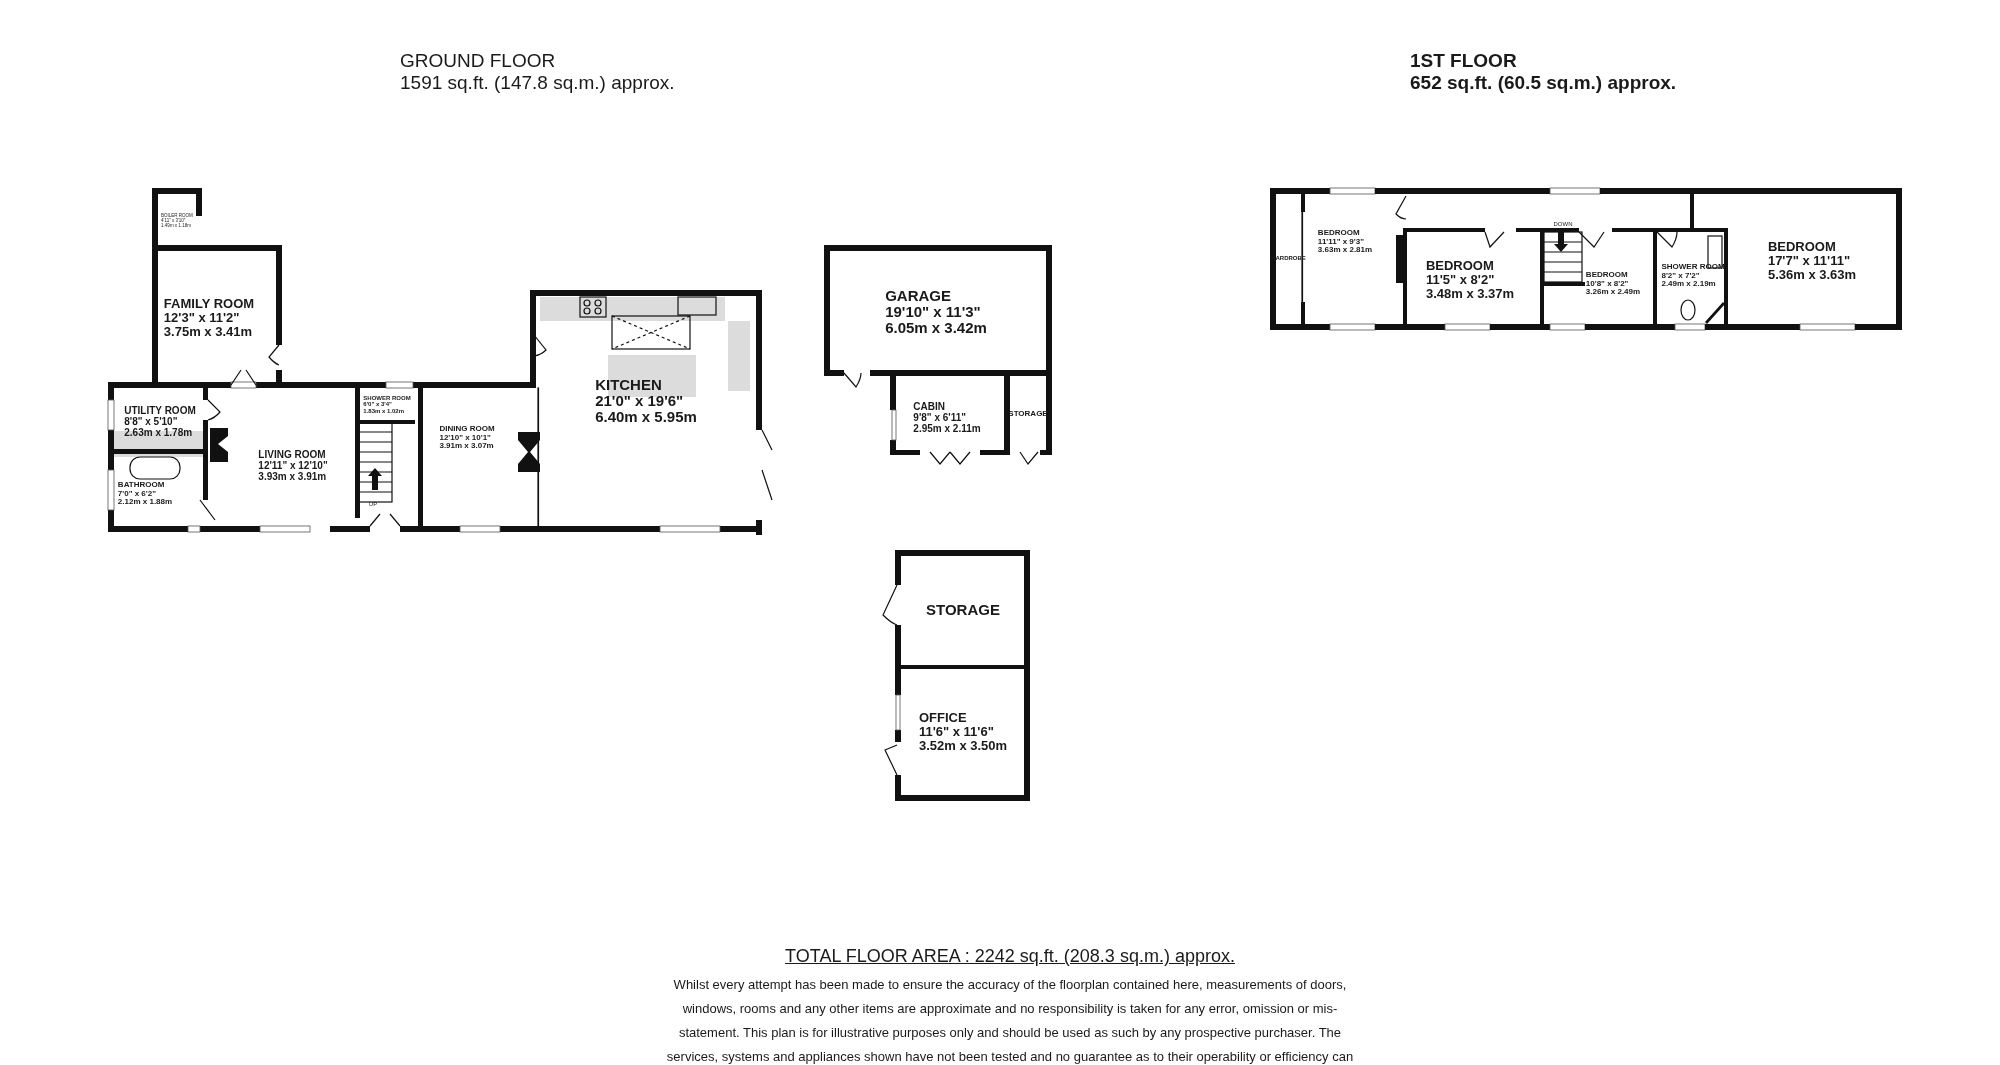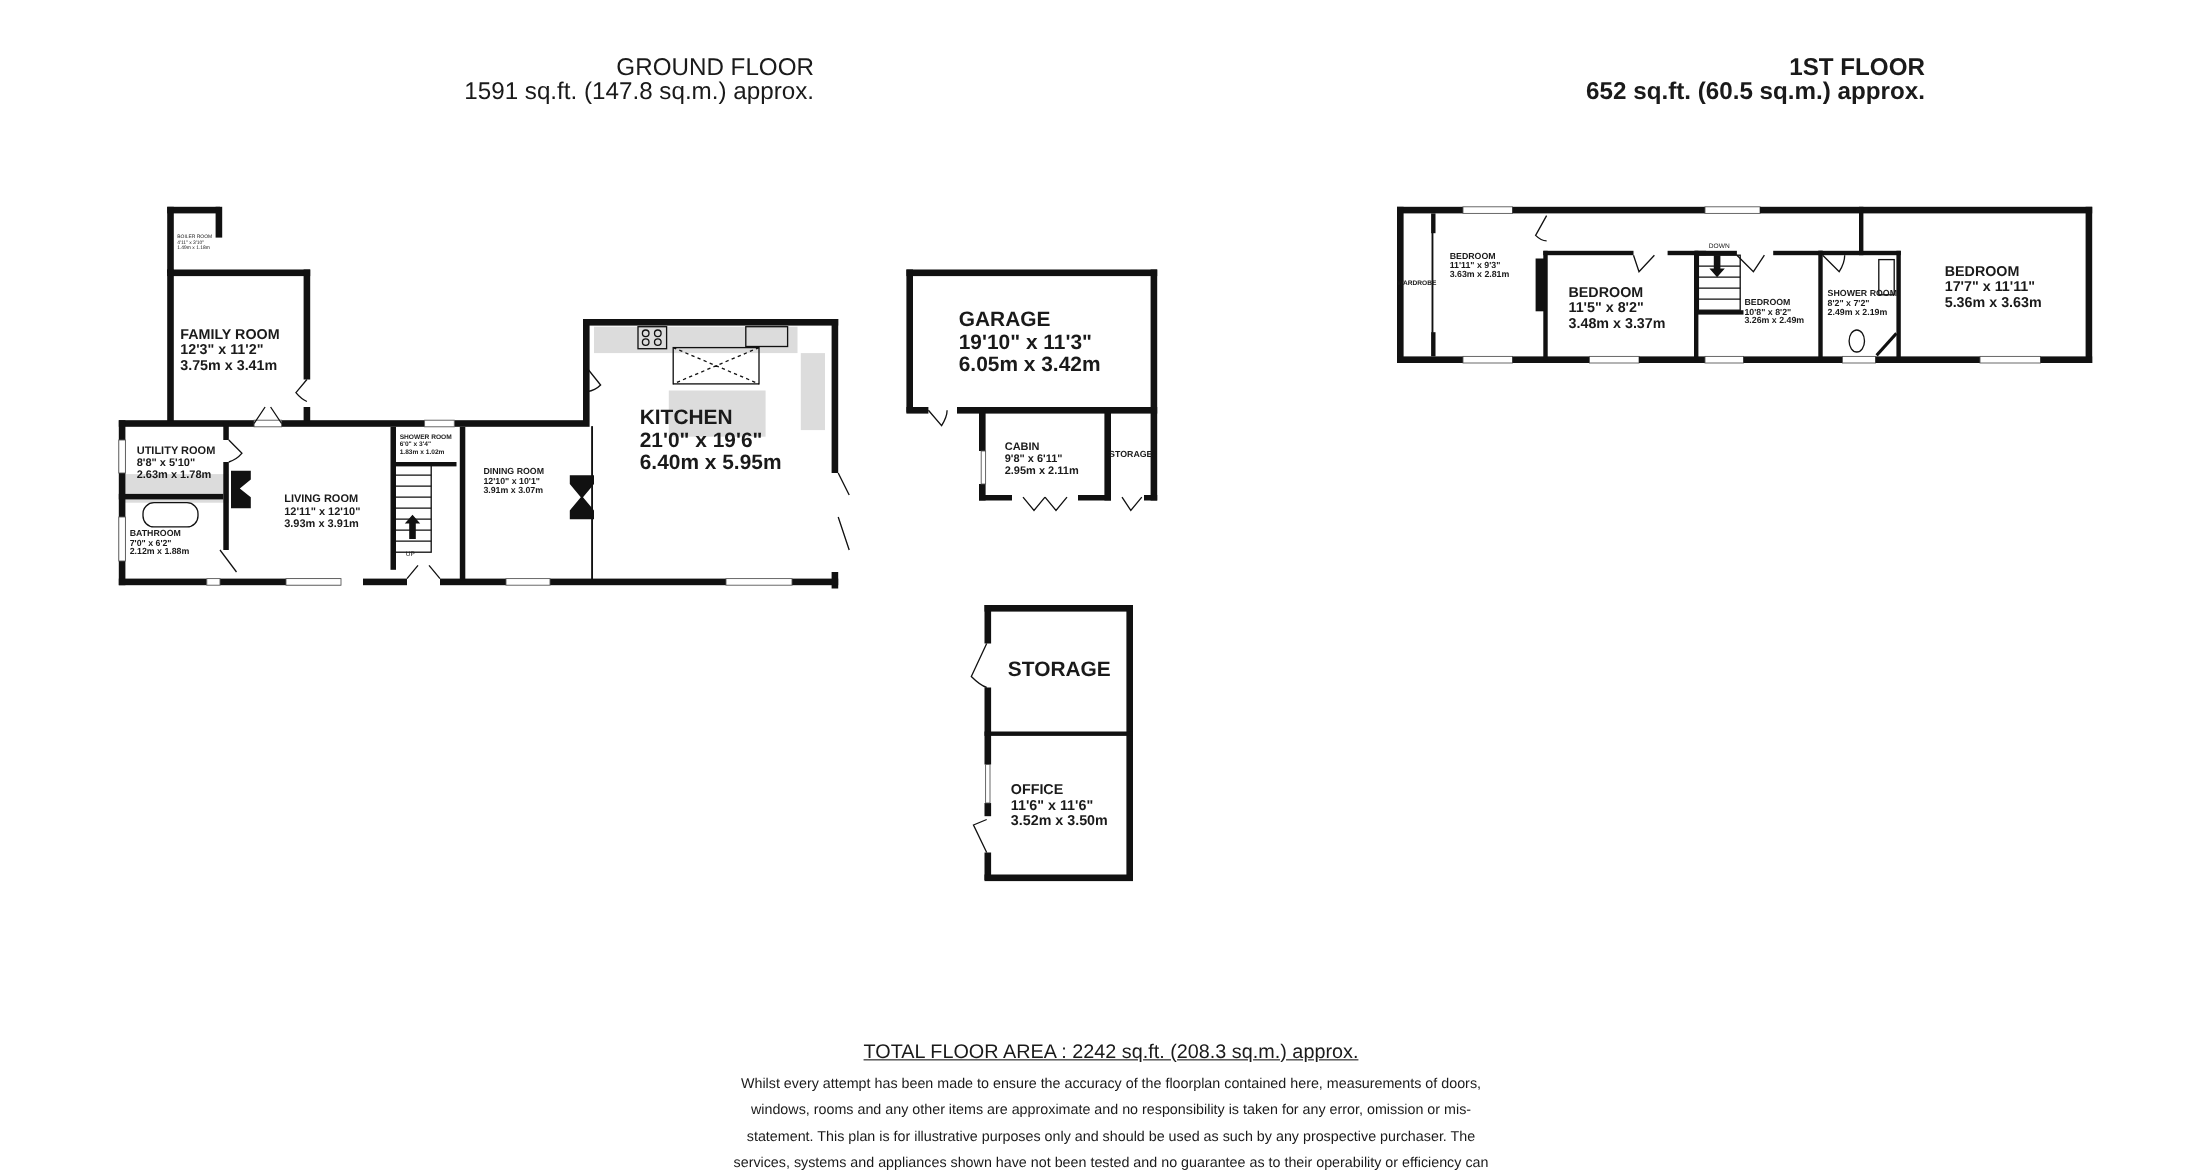--- a/index.html
+++ b/index.html
@@ -1,27 +1,27 @@
 <!DOCTYPE html>
 <html><head>
 <meta charset="utf-8">
 <style>
   html, body { margin: 0; padding: 0; background: #ffffff; }
   body { width: 2000px; height: 1065px; position: relative; overflow: hidden;
          font-family: "Liberation Sans", sans-serif; color: #1a1a1a; }
-  .floor-heading { position: absolute; text-align: right; font-size: 22px; line-height: 22px; }
+  .floor-heading { position: absolute; text-align: left; font-size: 19px; line-height: 22px; }
   .floor-heading .title { display: block; }
   #plan { position: absolute; left: 0; top: 0; width: 2000px; height: 1065px; }
   .wall { fill: #111111; }
   .thin { stroke: #111111; stroke-width: 1.2; fill: none; }
   .grey { fill: #dcdcdc; }
   .win { fill: #ffffff; stroke: #555; stroke-width: 0.8; }
   .room-label { position: absolute; text-align: left; font-weight: bold; white-space: nowrap;
                 transform: translate(-50%, -50%); line-height: 1.08; }
-  .lg { font-size: 19px; }
+  .lg { font-size: 15px; }
   .md { font-size: 13px; }
   .sm { font-size: 10px; }
   .xs { font-size: 8px; }
   .xxs { font-size: 4.5px; font-weight: normal; }
   .tiny { font-size: 6px; font-weight: normal; position: absolute; transform: translate(-50%,-50%); }
   .footer { position: absolute; left: 660px; top: 946px; width: 700px; text-align: center; }
   .footer .total { font-size: 18px; display: block; margin-bottom: 6px; text-decoration: underline; }
   .footer .disclaimer { font-size: 13px; line-height: 24px; display: block; }
   .footer .credit { font-size: 13px; display: block; line-height: 15.5px; }
 </style>

